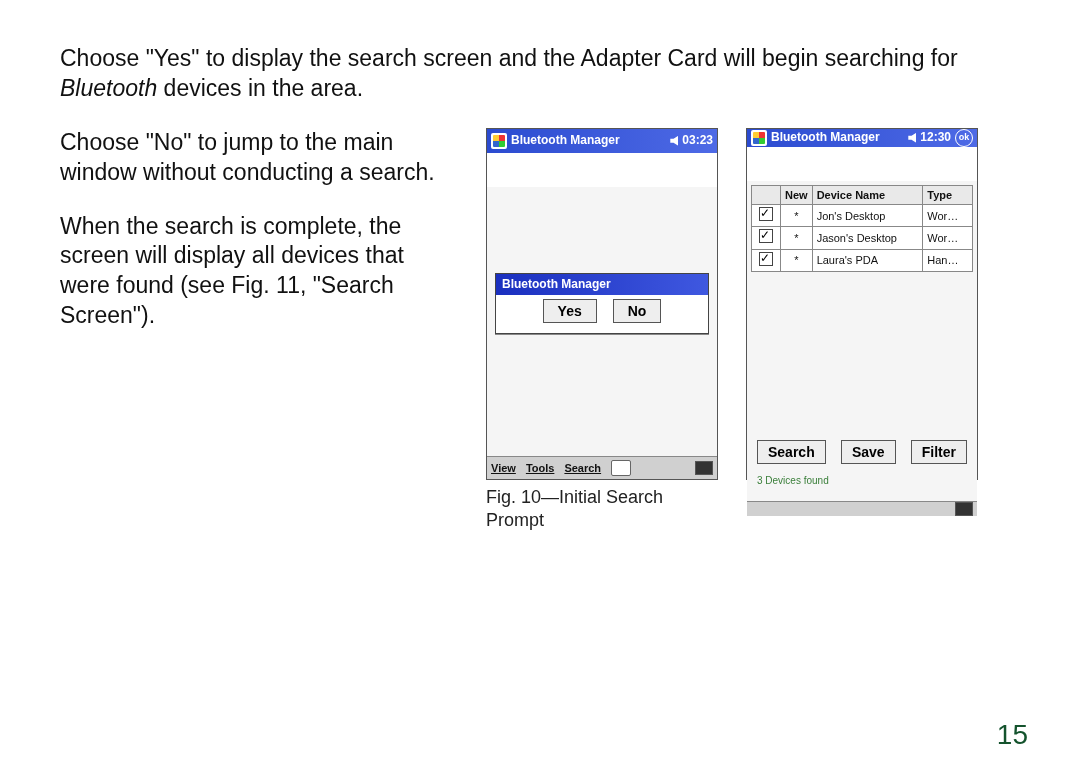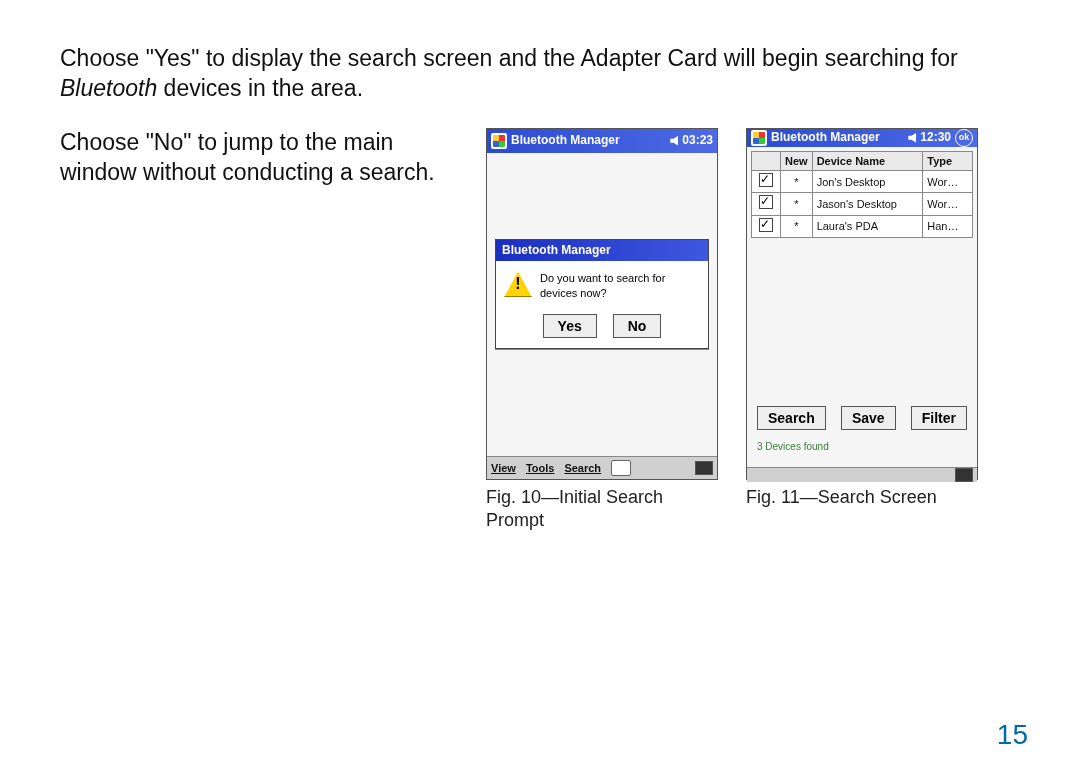--- a/index.html
+++ b/index.html
@@ -75,21 +75,21 @@
     gap:4px;
   }
   .winflag {
     width:16px;height:16px;background:#fff;border-radius:2px;position:relative;overflow:hidden;flex:0 0 auto;
   }
   .winflag::before{content:"";position:absolute;inset:2px;background:conic-gradient(#e33 0 25%,#3c3 0 50%,#36c 0 75%,#fc3 0 100%);border-radius:1px;}
   .spk{width:8px;height:10px;background:#fff;clip-path:polygon(0 30%,40% 30%,100% 0,100% 100%,40% 70%,0 70%);flex:0 0 auto;}
   .clock{flex:0 0 auto;font-size:12px;font-weight:bold;}
   .okbtn{width:16px;height:16px;border:1px solid #fff;border-radius:50%;display:flex;align-items:center;justify-content:center;font-size:9px;color:#fff;flex:0 0 auto;}
   .title-txt{flex:1 1 auto;overflow:hidden;white-space:nowrap;}
-  .ppc-body{flex:1 1 auto;background:#f5f5f5;position:relative;padding:4px;}
+  .ppc-body{flex:1 1 auto;background:#f5f5f5;position:relative;padding:4px;margin-top:34px;}
   .ppc-bottombar{
     background:#d0d0d0;border-top:1px solid #888;height:22px;display:flex;align-items:center;padding:0 4px;gap:10px;font-size:11px;font-weight:bold;color:#111;text-decoration:underline;
   }
   .ppc-bottombar .kbd{width:18px;height:14px;border:1px solid #666;background:#fff;border-radius:2px;}
   .ppc-bottombar .tri{margin-left:auto;width:16px;height:12px;border:1px solid #555;background:#333;}
   
   .dlg{
     position:absolute;left:8px;right:8px;top:86px;background:#fff;border:1px solid #444;box-shadow:0 1px 0 #888;
   }
   .dlg-title{background:linear-gradient(90deg,#1a2fbf,#3f58e0);color:#fff;font-size:12px;font-weight:bold;padding:3px 6px;}
@@ -105,55 +105,52 @@
   .tbl{width:100%;border-collapse:collapse;font-size:11px;}
   .tbl th,.tbl td{border:1px solid #888;padding:2px 4px;background:#fff;text-align:left;}
   .tbl th{background:#e9e9e9;font-weight:bold;}
   .chk{width:12px;height:12px;border:1px solid #444;display:inline-block;position:relative;background:#fff;}
   .chk::after{content:"✓";position:absolute;left:0;top:-2px;font-size:12px;color:#000;}
   .tbl td.c{text-align:center;width:20px;}
   .action-row{display:flex;gap:14px;justify-content:space-between;margin-top:168px;padding:0 6px;}
   .action-row .btn{padding:3px 10px;}
   .status{color:#3a7f3a;font-size:10px;padding:10px 6px;}
   .pagenum{
-    position:absolute;right:52px;bottom:26px;font-size:28px;color:#0369a1;
+    position:absolute;right:52px;bottom:26px;font-size:28px;color:#14532d;
   }
 </style>
 </head>
 <body>
 
 <div class="page">
 
   <div class="body-text">
     <p>
       <span>Choose "Yes" to display the search screen and the Adapter Card will begin searching for </span><span class="italic">Bluetooth</span><span> devices in the area.</span>
     </p>
 
     <div class="row">
       <div class="left-col">
         <p>Choose "No" to jump to the main window without conducting a search.</p>
+        <p>When the search is complete, the screen will display all devices that were found (see Fig. 11, "Search Screen").</p>
       </div>
 
       <div class="figs">
 
         <div class="fig-block">
           <div class="ppc">
             <div class="ppc-titlebar">
               <span class="winflag"></span>
               <span class="title-txt">Bluetooth Manager</span>
               <span class="spk"></span>
               <span class="clock">03:23</span>
             </div>
             <div class="ppc-body">
               <div class="dlg">
                 <div class="dlg-title">Bluetooth Manager</div>
-                <div class="dlg-body">
-                  <div class="warn-icon"></div>
-                  <div class="dlg-text">Do you want to search for devices now?</div>
-                </div>
                 <div class="dlg-btns">
                   <button class="btn">Yes</button>
                   <button class="btn">No</button>
                 </div>
               </div>
             </div>
             <div class="ppc-bottombar">
               <span>View</span>
               <span>Tools</span>
               <span>Search</span>

